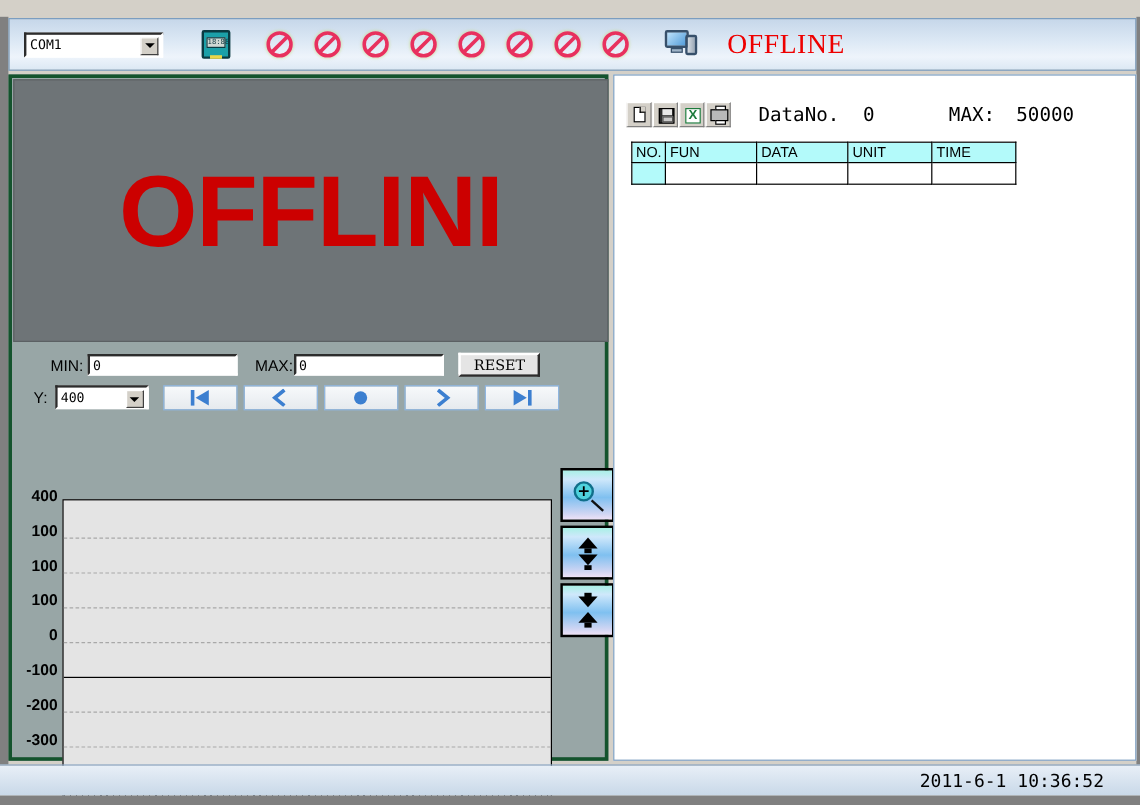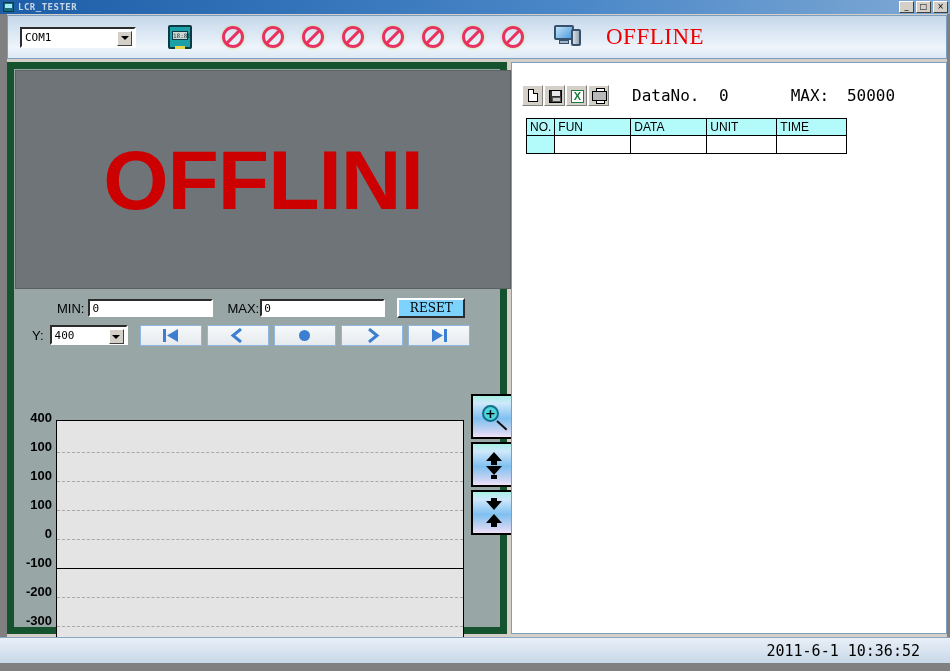--- a/index.html
+++ b/index.html
@@ -225,21 +225,21 @@
     font-size: 23px;
     font-family: Liberation Serif, serif;
     letter-spacing: 0.5px;
   }
 
   
   .left-panel {
     position: absolute;
     left: 7px; top: 62px;
     width: 500px; height: 572px;
-    border: 7px solid #14532d;
+    border: 3px solid #14532d;
     background: #98a6a6;
     box-sizing: border-box;
   }
   .display-box {
     position: absolute;
     left: 1px; top: 1px;
     width: 496px; height: 219px;
     background: #6e7477;
     border: 1px solid #5b6063;
     box-sizing: border-box;
@@ -276,21 +276,21 @@
     font-size: 11px;
     color: #000;
     padding: 0 2px;
     box-sizing: border-box;
     display: flex;
     align-items: center;
     cursor: text;
   }
   .reset-btn {
     width: 68px; height: 20px;
-    background: #7dd3fc;
+    background: #e5e5e5;
     border: 2px outset;
     border-color: #ffffff #808080 #808080 #ffffff;
     font-family: "DejaVu Serif", serif;
     font-size: 12px;
     display: flex; align-items: center; justify-content: center;
     box-sizing: border-box;
     cursor: pointer;
   }
   .ynav-row {
     position: absolute;
@@ -618,29 +618,20 @@
     left: 947px; top: 14px;
     width: 3px; height: 623px;
     background: #808080;
   }
 </style>
 </head>
 <body>
 
 <div class="app-window">
 
-  <div class="titlebar">
-    <div class="title-icon"></div>
-    <div class="title-text">LCR_TESTER</div>
-    <div class="title-buttons">
-      <div class="title-btn">_</div>
-      <div class="title-btn">□</div>
-      <div class="title-btn">×</div>
-    </div>
-  </div>
 
   <div class="left-edge"></div>
   <div class="right-edge"></div>
 
   <div class="toolbar">
     <div class="com-select">
       <span class="val">COM1</span>
       <span class="com-arrow">
           <i></i>
         </span>
@@ -672,21 +663,21 @@
     <div class="offline-text">OFFLINE</div>
   </div>
 
   <div class="left-panel">
 
     <div class="display-box">
       <div class="display-text">OFFLINI</div>
     </div>
 
     <div class="minmax-row">
-      <span class="lbl" style="margin-left:43px;">MIN:</span>
+      <span class="lbl" style="margin-left:32px;">MIN:</span>
       <span class="txtfield" style="width:125px; margin-left:4px;">0</span>
       <span class="lbl" style="margin-left:14px;">MAX:</span>
       <span class="txtfield" style="width:125px; margin-left:1px;">0</span>
       <span class="reset-btn" style="margin-left:12px;">RESET</span>
     </div>
 
     <div class="ynav-row">
       <span class="lbl" style="margin-left:18px;">Y:</span>
       <span class="y-select" style="margin-left:6px;">
         <span class="val">400</span>

